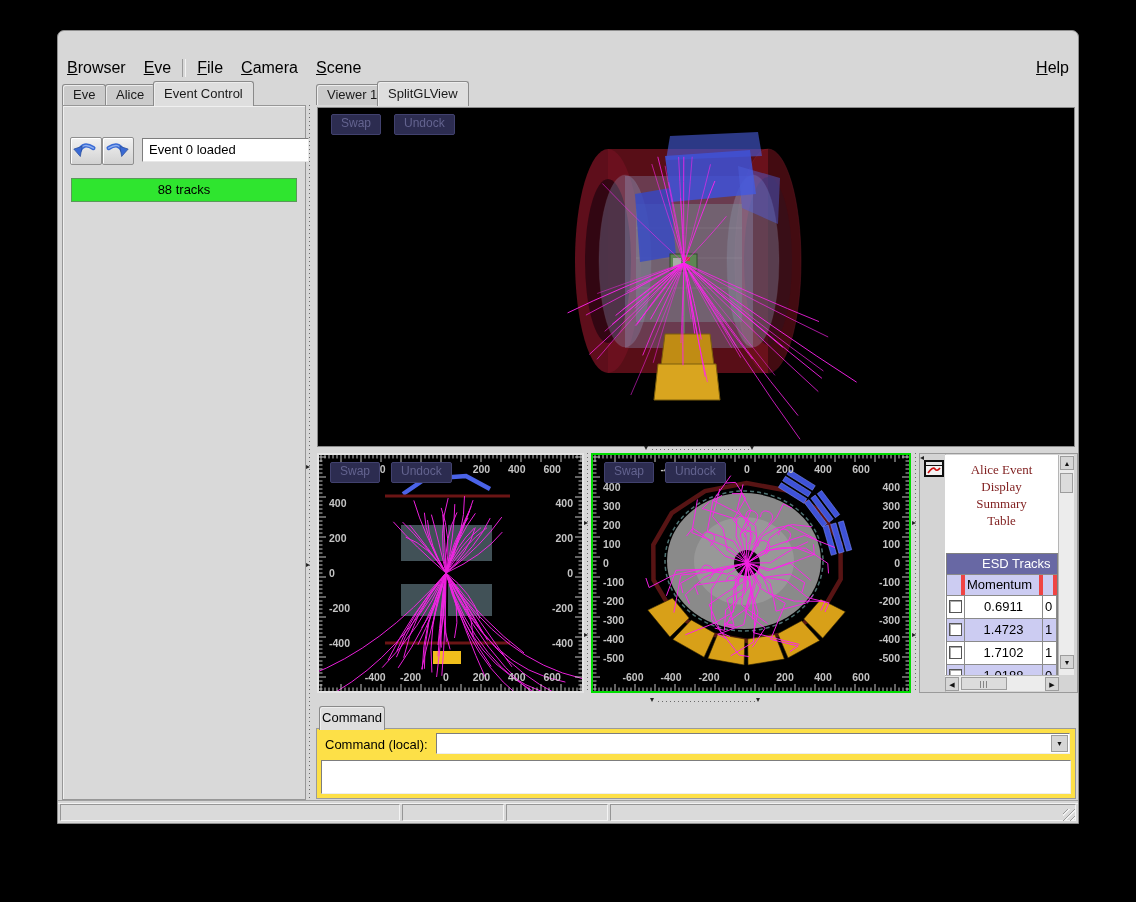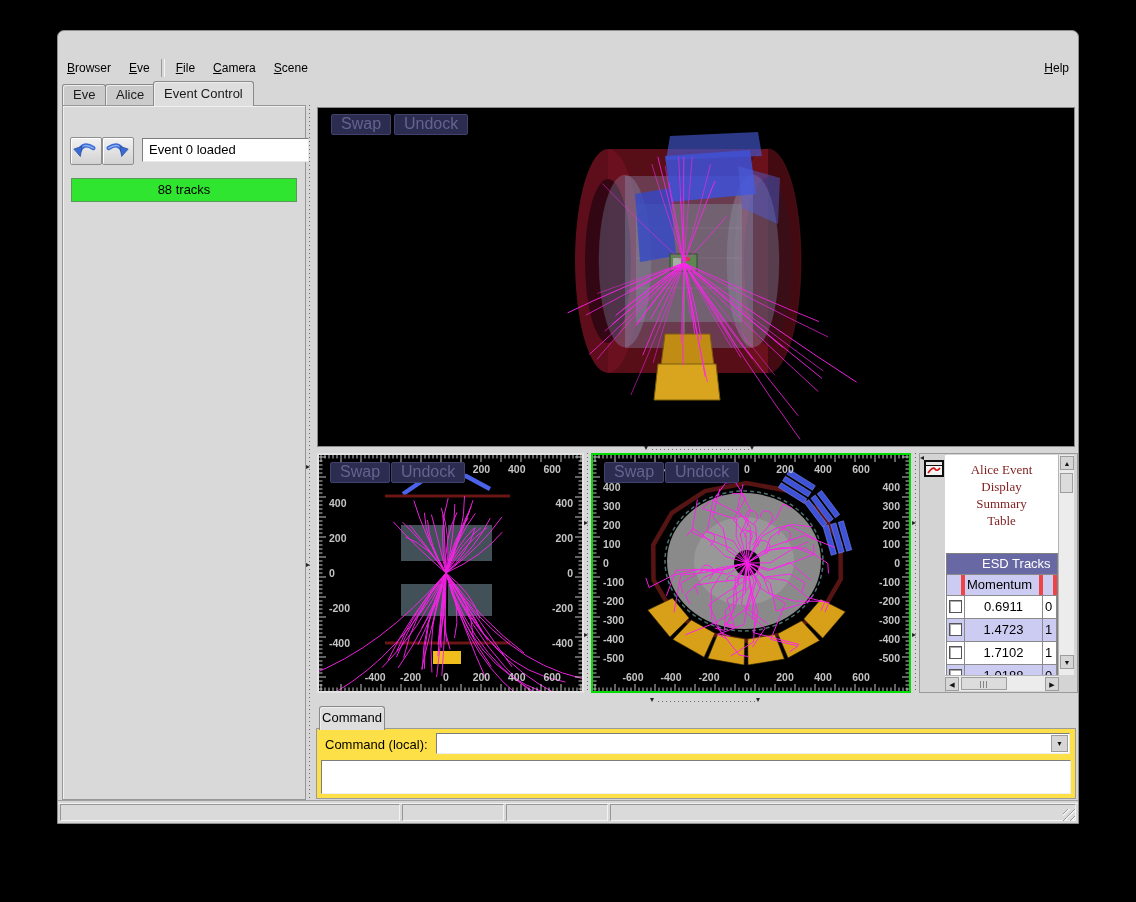--- a/index.html
+++ b/index.html
@@ -16,21 +16,21 @@
     border-bottom:1px solid #a8a8a8;box-sizing:border-box;}
   .lights{position:absolute;left:8px;top:5px;display:flex;gap:8px;}
   .light{width:13px;height:13px;border-radius:50%;box-sizing:border-box;}
   .light.r{background:#fc5b57;border:1px solid #d94743;}
   .light.y{background:#fdbe41;border:1px solid #dba338;}
   .light.g{background:#34c84a;border:1px solid #2aa33c;}
   .wtitle{position:absolute;left:0;right:0;top:4px;text-align:center;
     font-size:13px;color:#3b3b3b;}
   
   .menubar{position:absolute;left:0;top:25px;width:100%;height:24px;
-    background:#d7d7d7;display:flex;align-items:center;font-size:12px;color:#000;}
+    background:#d7d7d7;display:flex;align-items:center;font-size:16px;color:#000;}
   .mitem{padding:2px 9px;cursor:default;white-space:nowrap;}
   .mdiv{width:2px;height:18px;margin:0 2px;border-left:1px solid #9b9b9b;border-right:1px solid #f2f2f2;}
   .mspacer{flex:1;}
   
   .tabrow{position:absolute;top:49px;height:25px;font-size:13px;color:#1a1a1a;}
   .tab{position:absolute;top:4px;height:20px;line-height:20px;padding:0 10px;
     background:#cbcbcb;border:1px solid #8a8a8a;border-bottom:none;
     border-radius:3px 3px 0 0;box-shadow:inset 1px 1px 0 #ededed;}
   .tab.active{top:1px;height:24px;line-height:23px;background:#dedede;z-index:5;}
   
@@ -52,21 +52,21 @@
     border:1px solid #8f8f8f;border-radius:2px;box-shadow:inset 1px 1px 0 #fff;cursor:pointer;}
   .evfield{position:absolute;left:79px;top:32px;width:153px;height:20px;background:#fff;
     border:1px solid #7d7d7d;border-bottom-color:#e8e8e8;border-right-color:#e8e8e8;
     font-size:13px;color:#000;padding:1px 6px;box-sizing:content-box;line-height:20px;}
   .badge{position:absolute;left:8px;top:72px;width:224px;height:22px;border:1px solid #5a995a;
     font-size:13px;color:#000;text-align:center;line-height:22px;}
   
   .glmain{position:absolute;left:3px;top:2px;width:758px;height:340px;background:#000;
     border:1px solid #8a8a8a;box-sizing:border-box;}
   .glbtn{position:absolute;height:19px;background:#2c2c50;border:1px solid #41416e;
-    color:#63638f;font-size:16px;line-height:17px;text-align:center;border-radius:2px;
+    color:#63638f;font-size:12px;line-height:17px;text-align:center;border-radius:2px;
     padding:0 9px;cursor:pointer;}
   .subrow{position:absolute;left:0;top:348px;width:764px;height:240px;}
   .subview{position:absolute;top:0;height:240px;background:#000;box-sizing:border-box;}
   .subview.plain{border:2px solid #e4e4e4;}
   .subview.sel{border:2px solid #00dd00;}
   svg{display:block;}
   
   .summary{position:absolute;left:605px;top:0;width:159px;height:240px;background:#d4d4d4;
     border:1px solid #9a9a9a;box-sizing:border-box;}
   .sumstrip{position:absolute;left:0;top:0;width:25px;height:238px;background:#d4d4d4;
@@ -143,20 +143,24 @@
     <div class="mspacer"></div>
     <div class="mitem"><u>H</u>elp</div>
   </div>
 
   <div class="tabrow" style="left:0;width:252px;">
     <div class="tab" style="left:4px;">Eve</div>
     <div class="tab" style="left:47px;">Alice</div>
     <div class="tab active" style="left:95px;">Event Control</div>
   </div>
 
+  <div class="tabrow" style="left:256px;width:500px;">
+    <div class="tab" style="left:2px;">Viewer 1</div>
+    <div class="tab active" style="left:63px;">SplitGLView</div>
+  </div>
 
   <div class="side-panel">
     <div class="navbtn" style="left:7px;top:31px;">
       <svg width="28" height="24" viewBox="0 0 30 24">
         <path d="M24,10 Q13,3 9,13" fill="none" stroke="#3a6ad4" stroke-width="4.5" stroke-linecap="round"></path>
         <path d="M24,10 Q13,3 9,13" fill="none" stroke="#8fb0f0" stroke-width="1.5" stroke-linecap="round"></path>
         <polygon points="3,11 12,8 10,19" fill="#3a6ad4" stroke="#24478f" stroke-width="0.7"></polygon>
       </svg>
     </div>
     <div class="navbtn" style="left:39px;top:31px;">

